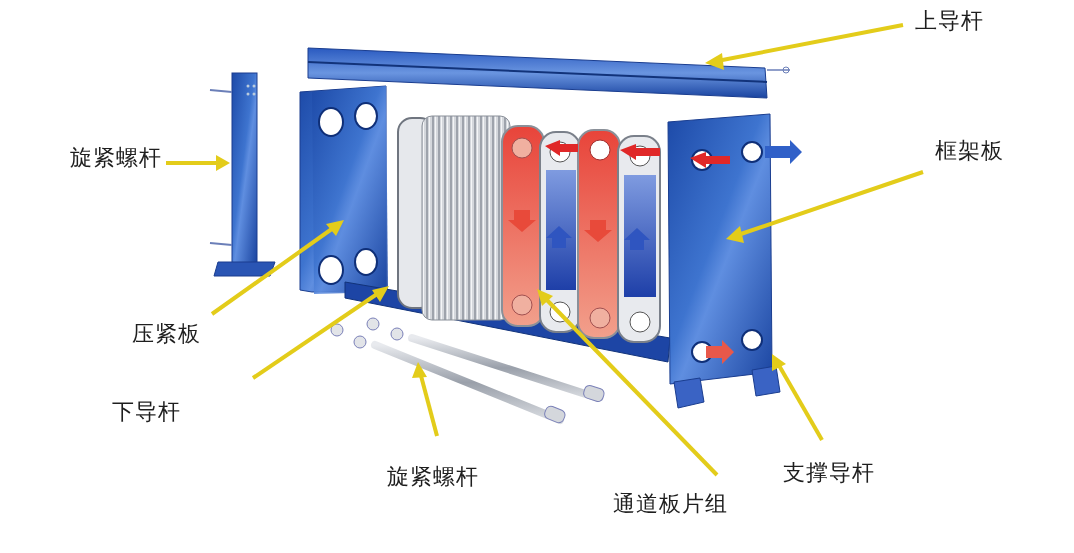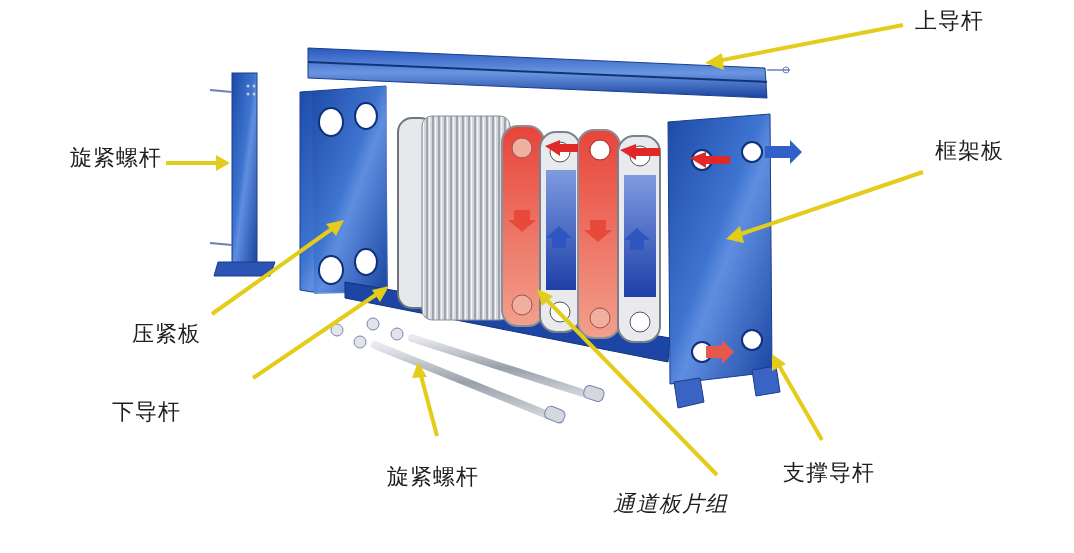--- a/index.html
+++ b/index.html
@@ -167,14 +167,14 @@
     </g>
   </svg>
 
   <div class="label" style="left:915px;top:10px;">上导杆</div>
   <div class="label" style="left:70px;top:147px;">旋紧螺杆</div>
   <div class="label" style="left:935px;top:140px;">框架板</div>
   <div class="label" style="left:132px;top:323px;">压紧板</div>
   <div class="label" style="left:112px;top:394px;margin-top:7px;">下导杆</div>
   <div class="label" style="left:387px;top:466px;">旋紧螺杆</div>
   <div class="label" style="left:783px;top:462px;">支撑导杆</div>
-  <div class="label" style="left:613px;top:493px;font-style:italic;">通道板片组</div>
+  <div class="label" style="left:613px;top:493px;">通道板片组</div>
 </div>
 
 </body></html>

